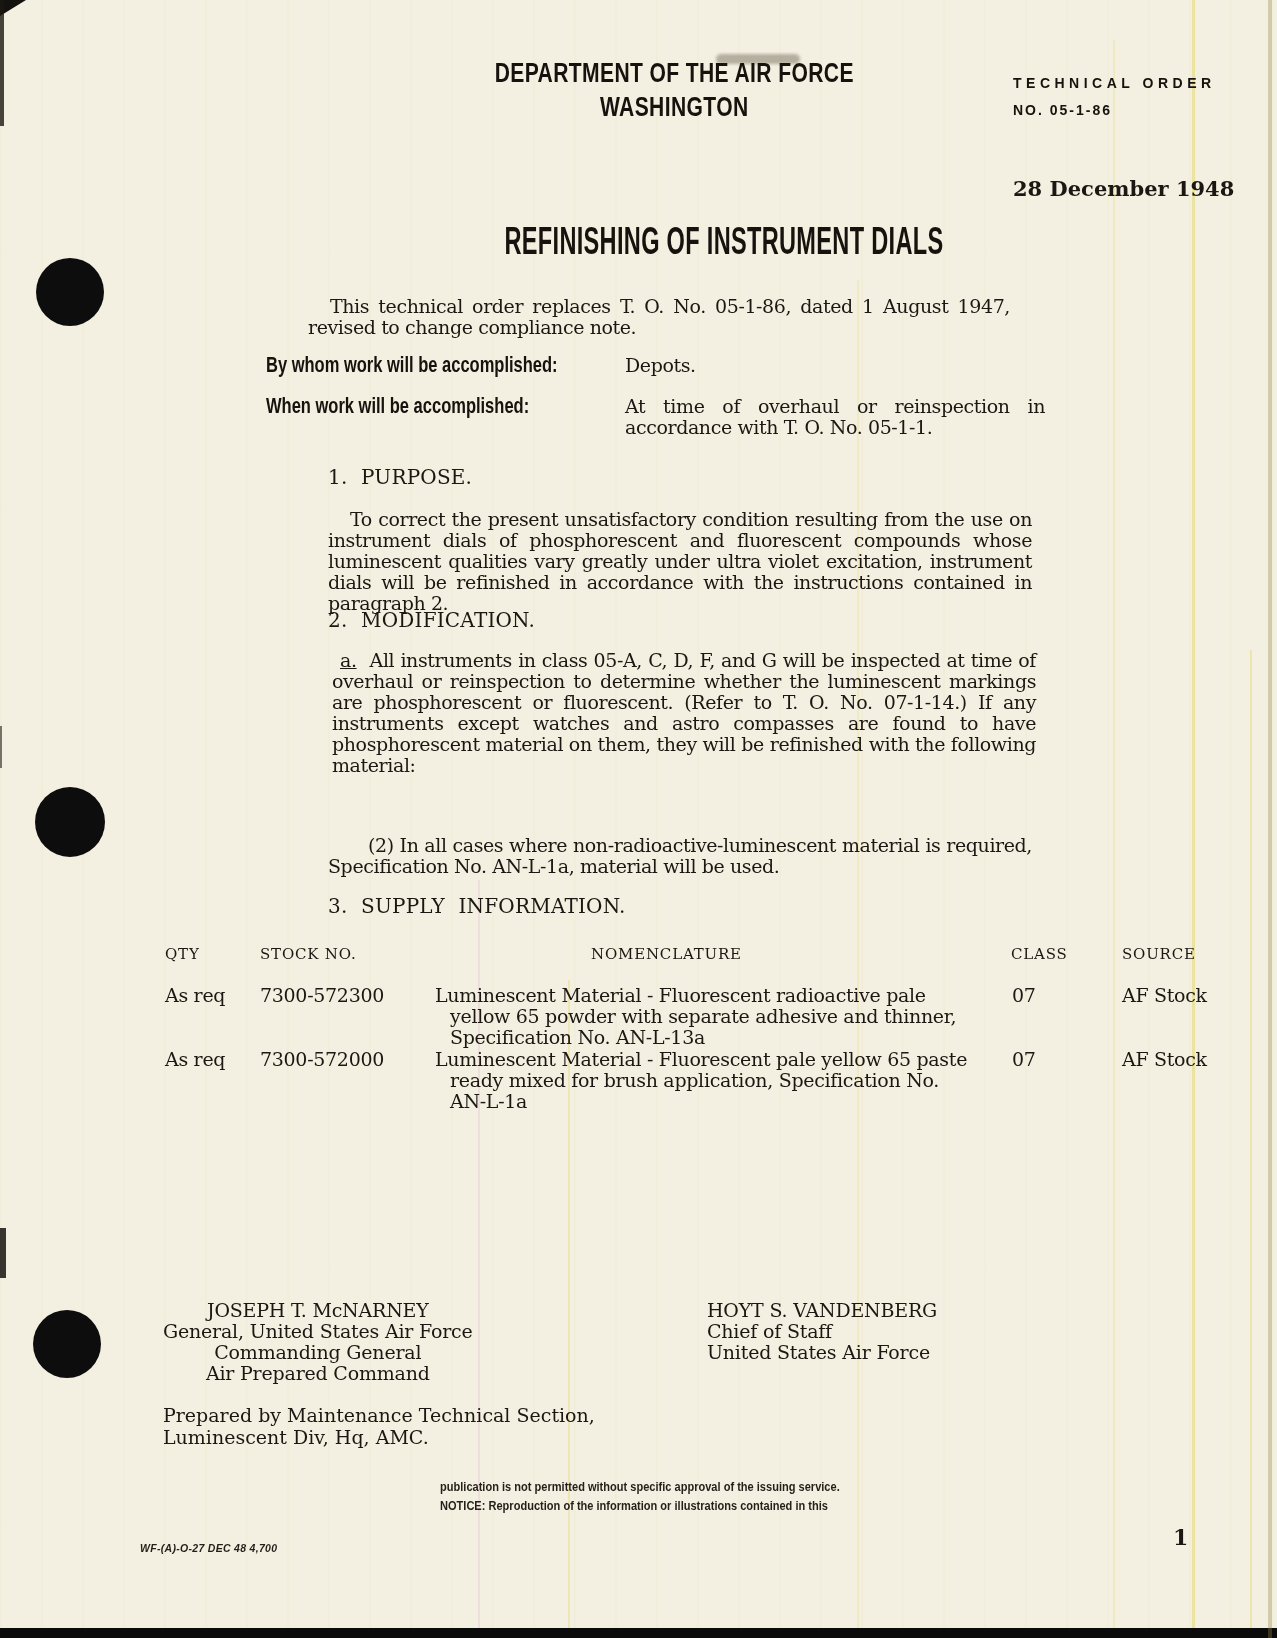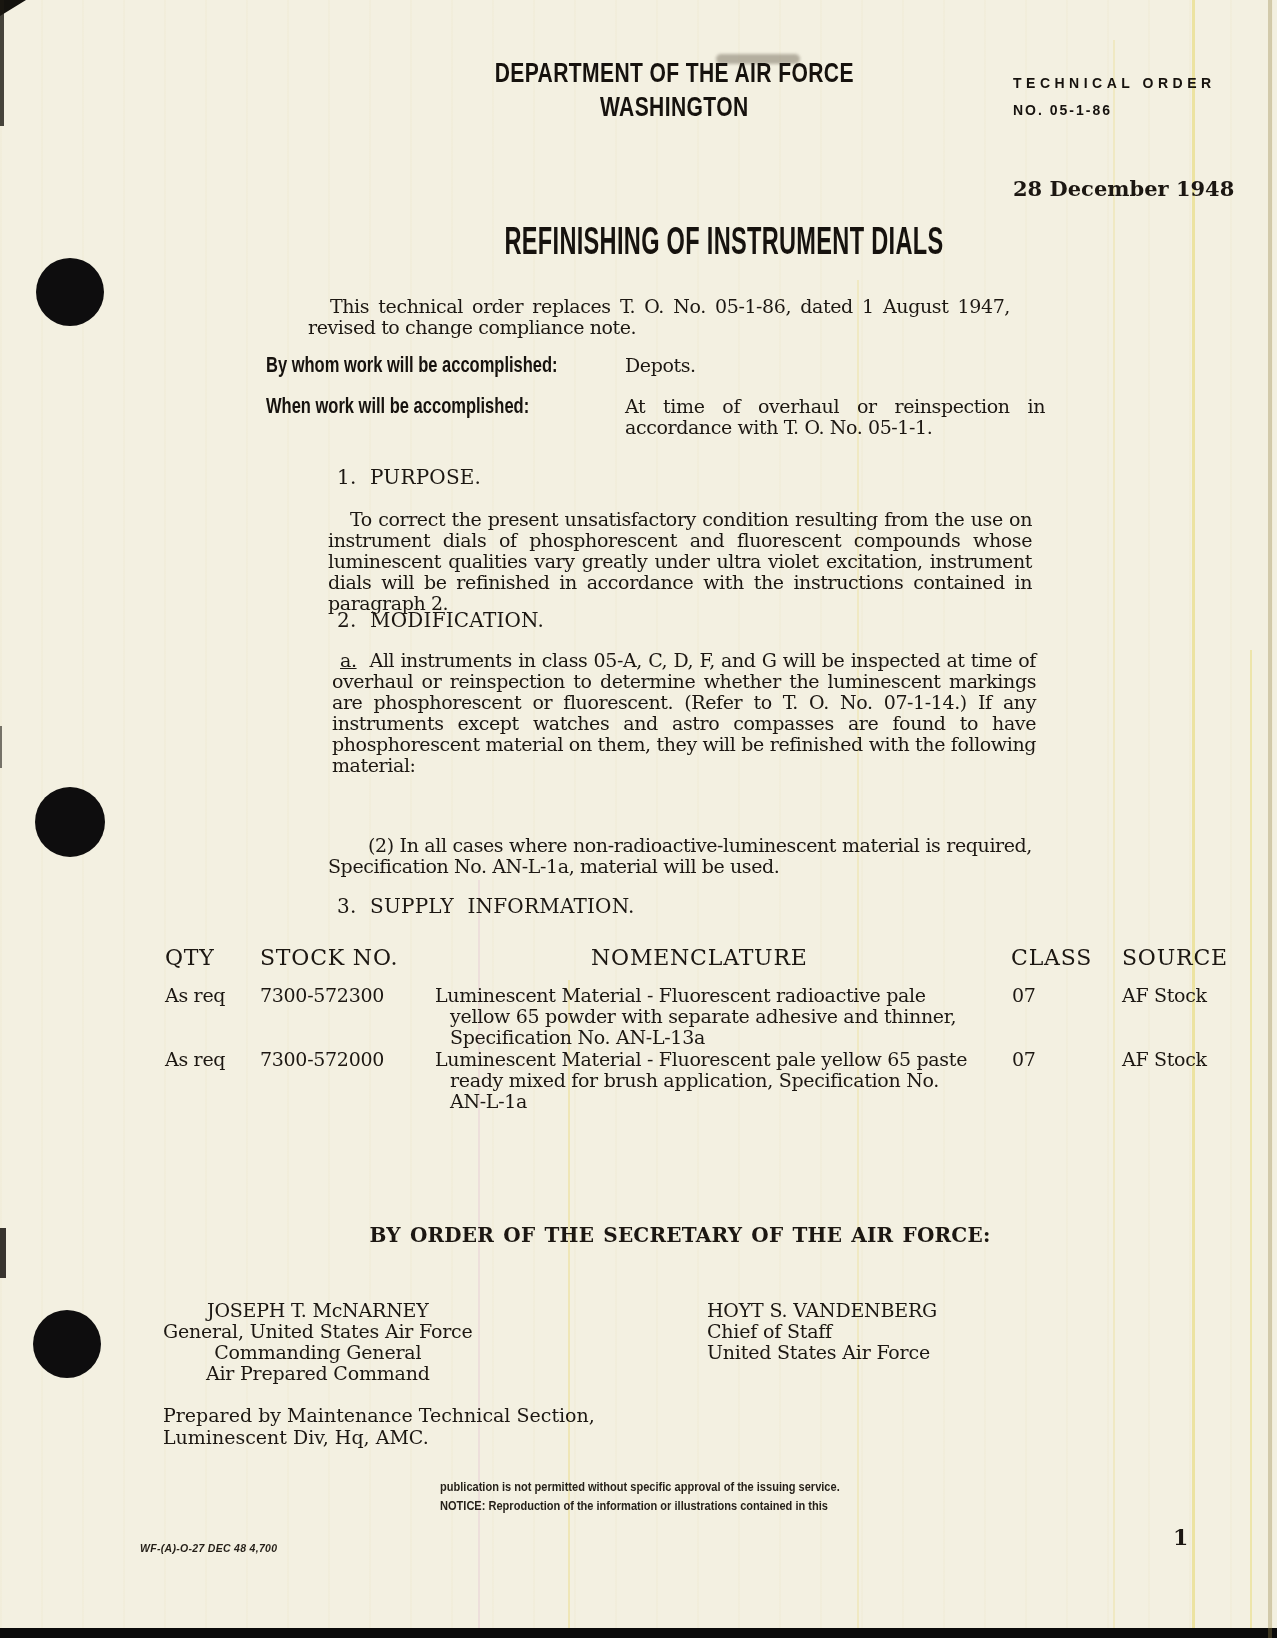--- a/index.html
+++ b/index.html
@@ -11,39 +11,39 @@
     font-family:"DejaVu Serif", serif;
     color:#1c1712; overflow:hidden;
   }
   .abs { position:absolute; }
   
   .par { font-size:19px; line-height:21px; letter-spacing:-0.4px; text-align:justify; }
   .nojust { text-align:left; }
   .ind22 { text-indent:22px; }
   .ind40 { text-indent:40px; }
   .ind8  { text-indent:8px; }
-  .sec-h { font-size:20px; letter-spacing:0.2px; word-spacing:7px; white-space:nowrap;margin-left:9px; }
+  .sec-h { font-size:20px; letter-spacing:0.2px; word-spacing:7px; white-space:nowrap; }
   .a-lab { text-decoration:underline; margin-right:13px; }
   
   .goth { font-family:"Liberation Sans", sans-serif; font-weight:bold; color:#16120e; }
   .ghl { height:34px; text-align:center; }
   .ghl > span { display:inline-block; font-size:27px; line-height:34px; transform:scaleX(0.78); transform-origin:50% 50%; white-space:nowrap; letter-spacing:0.5px; }
   .title-line { display:inline-block; font-size:38px; line-height:40px; transform:scaleX(0.62); transform-origin:50% 50%; white-space:nowrap; letter-spacing:0.5px; }
   .acc-label { display:inline-block; font-size:22px; line-height:24px; transform:scaleX(0.75); transform-origin:0 50%; white-space:nowrap; }
   .to-line1 { font-size:14px; letter-spacing:4.5px; line-height:27px; white-space:nowrap; }
   .to-line2 { font-size:14px; letter-spacing:2px; line-height:27px; white-space:nowrap; }
   .date { font-size:21px; font-weight:bold; white-space:nowrap; }
   .byorder { font-size:20px; font-weight:bold; letter-spacing:0.2px; word-spacing:2px; white-space:nowrap; }
   .sig { font-size:19px; line-height:21px; letter-spacing:-0.2px; white-space:nowrap; }
   .prep { font-size:19px; line-height:22px; white-space:nowrap; }
   .notice-line { display:inline-block; font-family:"Liberation Sans", sans-serif; font-weight:bold; font-size:13px; transform:scaleX(0.85); transform-origin:0 50%; white-space:nowrap; color:#241f18; }
   .footer-code { font-family:"Liberation Sans", sans-serif; font-weight:bold; font-size:10.5px; letter-spacing:0.3px; white-space:nowrap; color:#241f18; }
   .pageno { font-size:22px; font-weight:bold; }
   
-  .th { font-size:22px; letter-spacing:0.8px; white-space:nowrap; }
+  .th { font-size:15px; letter-spacing:0.8px; white-space:nowrap; }
   .td { font-size:19px; letter-spacing:-0.3px; line-height:21px; }
   .hang { padding-left:15px; text-indent:-15px; }
   
   .hole { background:#0e0d0e; border-radius:50%; }
   .corner-tl { width:0; height:0; border-top:16px solid #14120e; border-right:26px solid transparent; }
   .strip { background:#0b0b0b; }
   .streak { pointer-events:none; }
 </style>
 </head>
 <body>
@@ -124,23 +124,20 @@
   </div>
 
   <div class="abs" style="left:0;top:1049px;width:1277px;">
     <span class="abs td" style="left:165px;white-space:nowrap;">As req</span>
     <span class="abs td" style="left:260px;white-space:nowrap;">7300-572000</span>
     <span class="abs td hang" style="left:435px;width:530px;">Luminescent Material - Fluorescent pale yellow 65 paste ready mixed for brush application, Specification No. AN-L-1a</span>
     <span class="abs td" style="left:1012px;">07</span>
     <span class="abs td" style="left:1122px;white-space:nowrap;">AF Stock</span>
   </div>
 
-  <div class="abs" style="left:328px;top:1223px;width:704px;text-align:center;">
-    <span class="byorder">BY ORDER OF THE SECRETARY OF THE AIR FORCE:</span>
-  </div>
 
   <div class="abs sig" style="left:163px;top:1300px;text-align:center;">
     <div>JOSEPH T. McNARNEY</div>
     <div>General, United States Air Force</div>
     <div>Commanding General</div>
     <div>Air Prepared Command</div>
   </div>
   <div class="abs sig" style="left:707px;top:1300px;">
     <div>HOYT S. VANDENBERG</div>
     <div>Chief of Staff</div>

